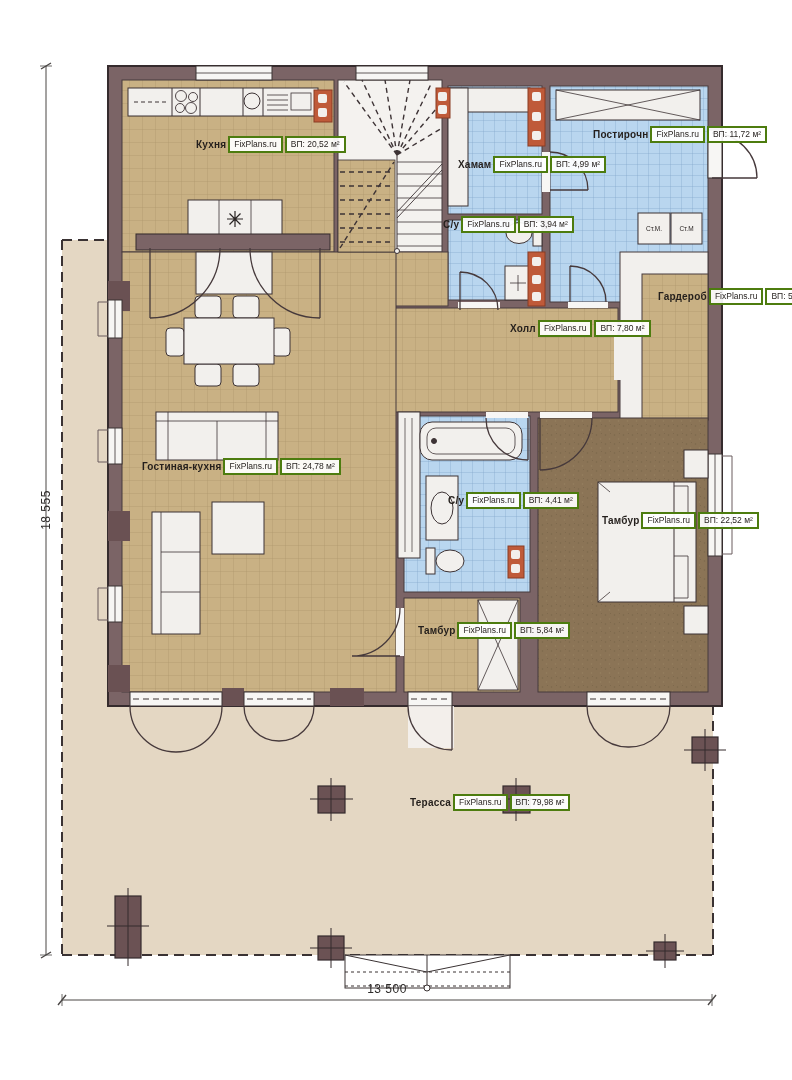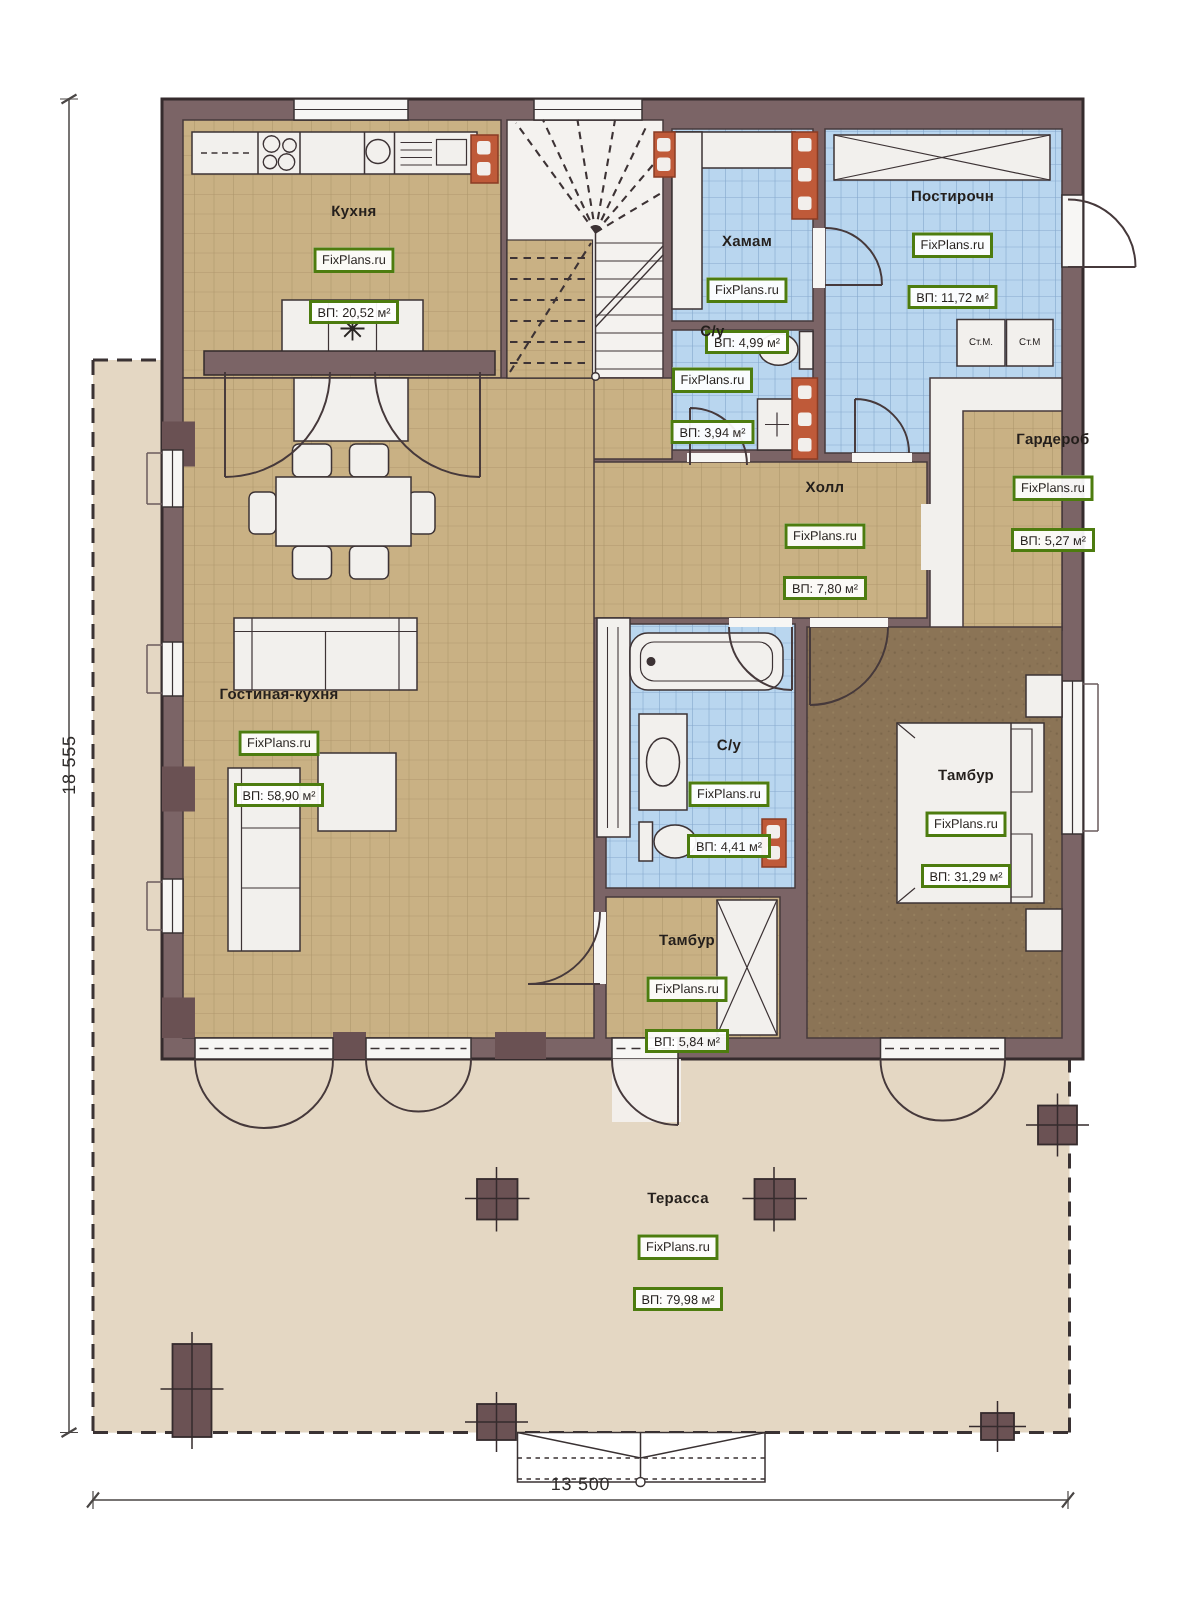--- a/index.html
+++ b/index.html
@@ -1,19 +1,19 @@
 <!DOCTYPE html>
 <html><head>
 <meta charset="utf-8">
 <style>
   html,body{margin:0;padding:0;background:#ffffff;}
   .canvas{position:relative;width:792px;height:1080px;background:#ffffff;overflow:hidden;
           font-family:"Liberation Sans",sans-serif;}
   .plan-svg{position:absolute;left:0;top:0;}
-  .room-label{position:absolute;display:flex;flex-direction:column;align-items:center;gap:18px;z-index:6;pointer-events:none;}
+  .room-label{position:absolute;display:flex;flex-direction:row;align-items:center;gap:2px;z-index:6;pointer-events:none;}
   .rl-name{font-weight:bold;font-size:10px;color:#241f1c;letter-spacing:.2px;white-space:nowrap;}
   .rl-box{border:2px solid #4d7c0f;background:rgba(255,255,255,.93);font-size:8.5px;padding:1px 4px;color:#241f1c;white-space:nowrap;line-height:1.25;}
   .washer-label{position:absolute;z-index:6;font-size:6.5px;color:#2a2524;display:flex;align-items:center;justify-content:center;pointer-events:none;}
   .dim-label{position:absolute;z-index:6;font-size:12px;color:#2e2b2a;text-align:center;letter-spacing:.5px;}
   .dim-v{left:16px;top:503px;width:60px;transform:rotate(-90deg);transform-origin:center;}
   .dim-h{left:327px;top:982px;width:120px;}
 </style>
 </head>
 <body>
 
@@ -311,31 +311,31 @@
   <div class="rl-box">ВП: 5,27 м²</div>
 </div>
 <div class="room-label" style="left:510px;top:320px;width:80px">
   <div class="rl-name">Холл</div>
   <div class="rl-box">FixPlans.ru</div>
   <div class="rl-box">ВП: 7,80 м²</div>
 </div>
 <div class="room-label" style="left:142px;top:458px;width:88px">
   <div class="rl-name">Гостиная-кухня</div>
   <div class="rl-box">FixPlans.ru</div>
-  <div class="rl-box">ВП: 58,90 м²</div>
+  <div class="rl-box">ВП: 24,78 м²</div>
 </div>
 <div class="room-label" style="left:448px;top:492px;width:76px">
   <div class="rl-name">С/у</div>
   <div class="rl-box">FixPlans.ru</div>
   <div class="rl-box">ВП: 4,41 м²</div>
 </div>
 <div class="room-label" style="left:602px;top:512px;width:84px">
   <div class="rl-name">Тамбур</div>
   <div class="rl-box">FixPlans.ru</div>
-  <div class="rl-box">ВП: 31,29 м²</div>
+  <div class="rl-box">ВП: 22,52 м²</div>
 </div>
 <div class="room-label" style="left:418px;top:622px;width:80px">
   <div class="rl-name">Тамбур</div>
   <div class="rl-box">FixPlans.ru</div>
   <div class="rl-box">ВП: 5,84 м²</div>
 </div>
 <div class="room-label" style="left:410px;top:794px;width:84px">
   <div class="rl-name">Терасса</div>
   <div class="rl-box">FixPlans.ru</div>
   <div class="rl-box">ВП: 79,98 м²</div>

